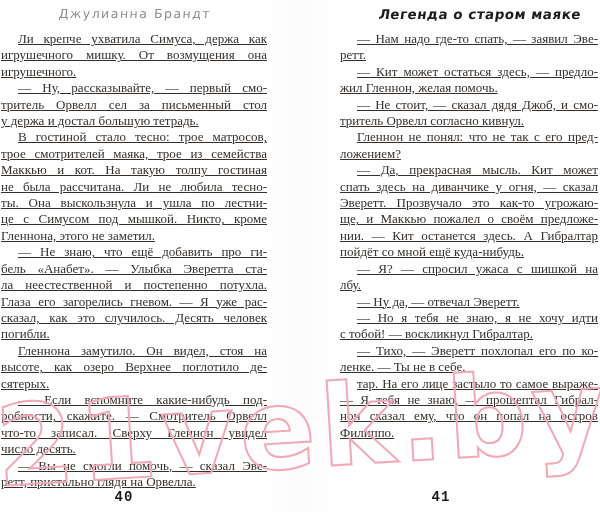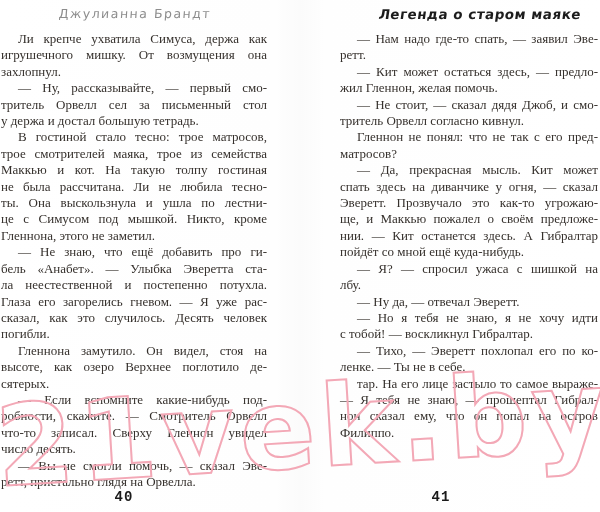--- a/index.html
+++ b/index.html
@@ -54,20 +54,21 @@
     left: 1px;
     width: 266px;
   }
   .text-block.right {
     left: 340px;
     width: 258px;
   }
   .para {
     margin: 0;
     padding: 0;
+    text-decoration: underline;
   }
   .para .line {
     display: block;
     text-align: justify;
     text-align-last: justify;
   }
   .para .line:first-child {
     text-indent: 17px;
   }
   .para .line:last-child {
@@ -110,21 +111,21 @@
 <div class="spread">
 
   <div class="running-head author">Джулианна Брандт</div>
 
   <div class="running-head title">Легенда о старом маяке</div>
 
   <div class="text-block left">
     <p class="para">
         <span class="line">Ли крепче ухватила Симуса, держа как</span>
         <span class="line">игрушечного мишку. От возмущения она</span>
-        <span class="line">захлопнул.</span>
+        <span class="line">игрушечного.</span>
       </p>
     <p class="para">
         <span class="line">— Ну, рассказывайте, — первый смо-</span>
         <span class="line">тритель Орвелл сел за письменный стол</span>
         <span class="line">у держа и достал большую тетрадь.</span>
       </p>
     <p class="para">
         <span class="line">В гостиной стало тесно: трое матросов,</span>
         <span class="line">трое смотрителей маяка, трое из семейства</span>
         <span class="line">Маккью и кот. На такую толпу гостиная</span>
@@ -166,21 +167,21 @@
     <p class="para">
         <span class="line">— Кит может остаться здесь, — предло-</span>
         <span class="line">жил Гленнон, желая помочь.</span>
       </p>
     <p class="para">
         <span class="line">— Не стоит, — сказал дядя Джоб, и смо-</span>
         <span class="line">тритель Орвелл согласно кивнул.</span>
       </p>
     <p class="para">
         <span class="line">Гленнон не понял: что не так с его пред-</span>
-        <span class="line">матросов?</span>
+        <span class="line">ложением?</span>
       </p>
     <p class="para">
         <span class="line">— Да, прекрасная мысль. Кит может</span>
         <span class="line">спать здесь на диванчике у огня, — сказал</span>
         <span class="line">Эверетт. Прозвучало это как-то угрожаю-</span>
         <span class="line">ще, и Маккью пожалел о своём предложе-</span>
         <span class="line">нии. — Кит останется здесь. А Гибралтар</span>
         <span class="line">пойдёт со мной ещё куда-нибудь.</span>
       </p>
     <p class="para">

